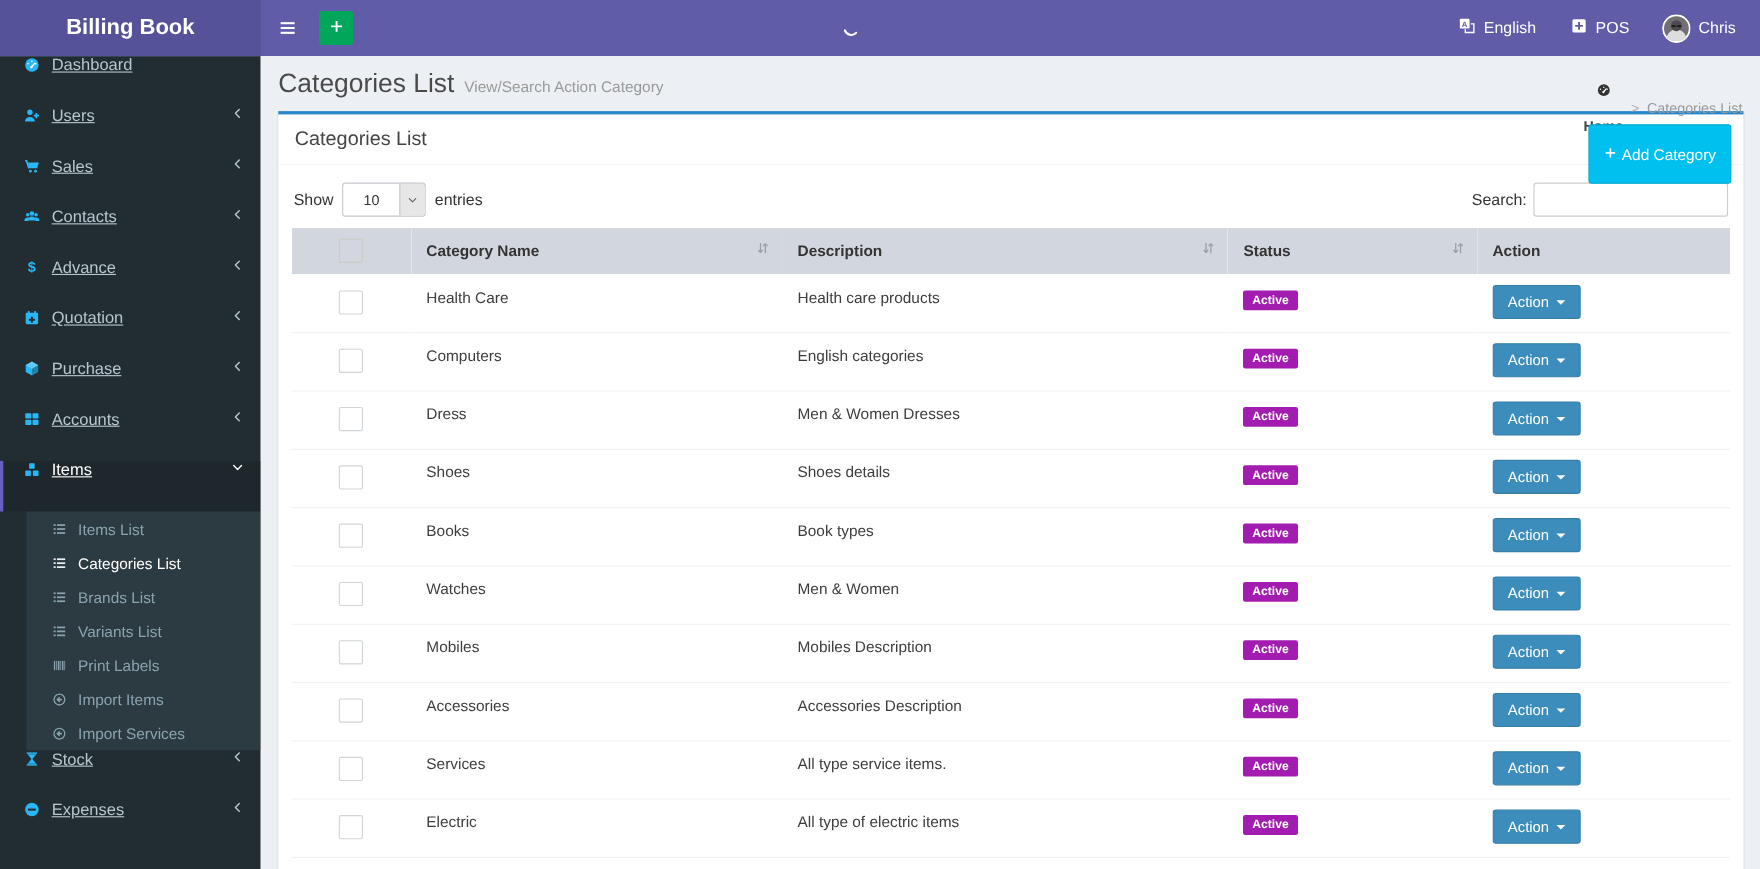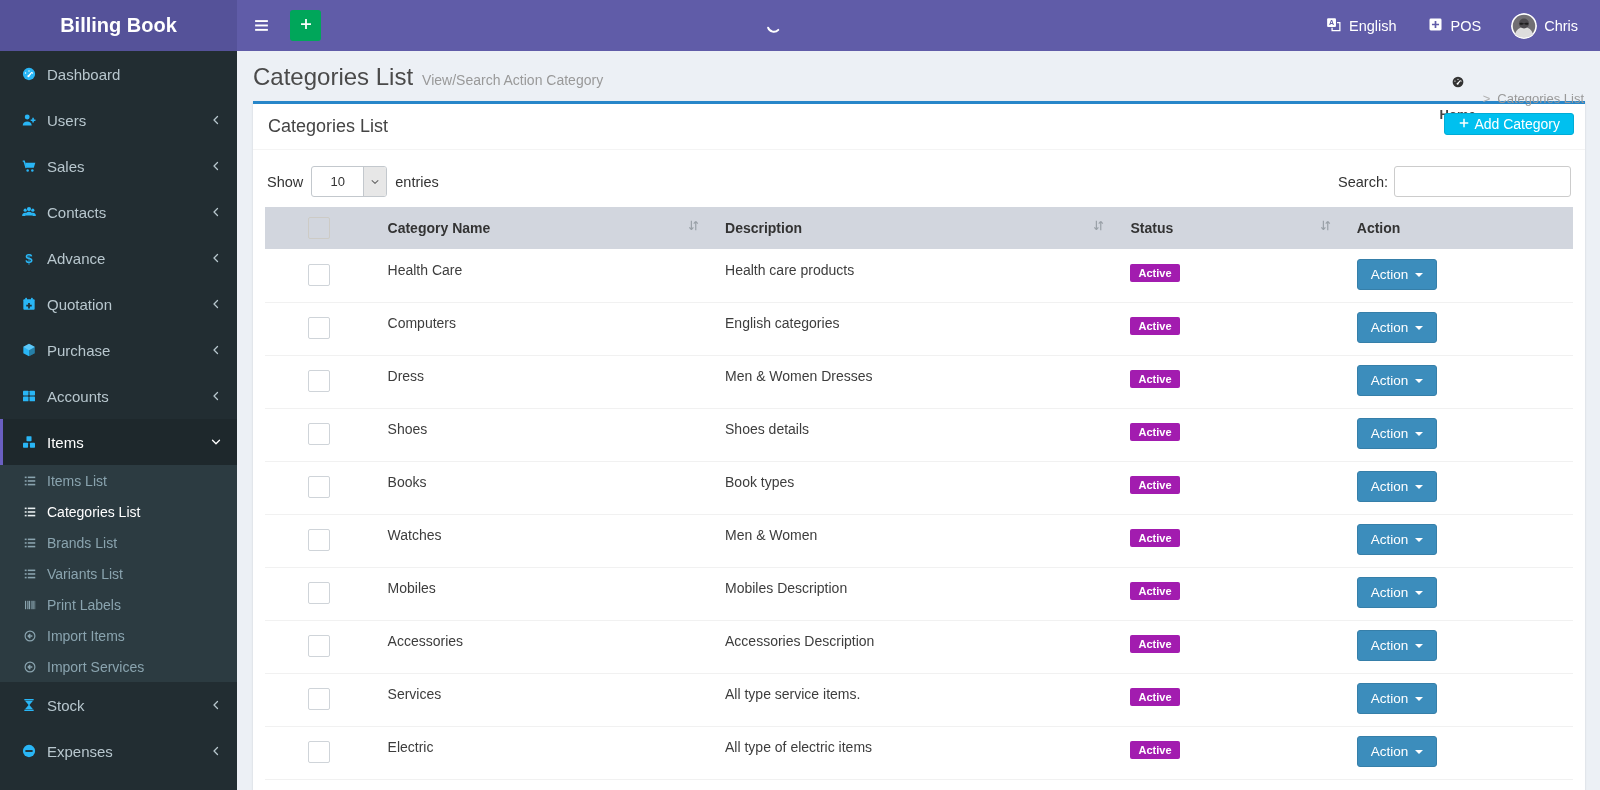--- a/index.html
+++ b/index.html
@@ -22,29 +22,29 @@
   .spinner svg { width:21px; height:21px; }
   .nav-right { margin-left:auto; display:flex; align-items:center; gap:30px; padding-right:22px; color:#fff; }
   .nav-item { display:flex; align-items:center; gap:7px; font-size:14.5px; cursor:pointer; }
   .nav-item svg { width:17px; height:17px; }
   .avatar { width:26px; height:26px; border-radius:50%; overflow:hidden; display:block; }
   .avatar svg { width:26px; height:26px; }
 
   
   .sidebar { background:#222d32; overflow:hidden; }
   .sidebar ul { list-style:none; }
-  .side-item { display:flex; align-items:center; height:46px; padding:0 15px 0 18px; color:#b8c7ce;
-               font-size:15px; cursor:pointer; border-left:3px solid transparent; }
+  .side-item { display:flex; align-items:flex-start; height:46px; padding:0 15px 0 18px; color:#b8c7ce;
+               font-size:15px; cursor:pointer; border-left:3px solid transparent;text-decoration:underline; }
   .side-item .s-icon { width:16px; height:16px; color:#29b6f6; margin-right:10px; flex:none; }
   .side-item .s-icon svg { width:16px; height:16px; display:block; }
   .side-item .chev { margin-left:auto; width:12px; height:12px; color:#b8c7ce; }
   .side-item .chev svg { width:12px; height:12px; display:block; }
   .side-item.active { background:#1e282c; color:#fff; border-left-color:#6a5fc1; }
   .side-item.active .chev { color:#fff; }
-  .submenu { list-style:none; background:#2c3b41; }
+  .submenu { list-style:none; background:#2c3b41;margin-left:24px; }
   .sub-item { display:flex; align-items:center; height:31px; padding:0 15px 0 23px; color:#8aa4af; font-size:14px; cursor:pointer; }
   .sub-item .s-icon { width:14px; height:14px; color:#8aa4af; margin-right:10px; flex:none; }
   .sub-item .s-icon svg { width:14px; height:14px; display:block; }
   .sub-item.active { color:#fff; }
   .sub-item.active .s-icon { color:#e8eef0; }
 
   
   .content { background:#ecf0f5; overflow:hidden; position:relative; }
   .content-header { position:relative; padding:12px 15px 8px 16px; }
   .content-header h1 { font-size:24px; font-weight:400; color:#4a4a4a; display:flex; align-items:baseline; }
@@ -54,21 +54,21 @@
   .bc-home svg { width:14px; height:14px; color:#333; }
   .bc-sep { color:#b0b0b0; }
   .bc-current { color:#999; }
 
   
   .box { margin:2px 15px 0 16px; background:#fff; border-top:3px solid #2786c9;
          box-shadow:0 1px 2px rgba(0,0,0,0.12); }
   .box-header { position:relative; padding:12px 15px; border-bottom:1px solid #f4f4f4; }
   .box-header h3 { font-size:18px; font-weight:400; color:#444; }
   .btn-add { position:absolute; right:11px; top:9px; background:#00c0ef; border:1px solid #00acd6; color:#fff;
-             font-size:14px; padding:2px 13px; border-radius:3px; cursor:pointer; display:inline-flex; align-items:center; gap:4px;
+             font-size:14px; padding:18px 13px; border-radius:3px; cursor:pointer; display:inline-flex; align-items:center; gap:4px;
              font-family:inherit; }
   .btn-add svg { width:12px; height:12px; }
   .box-body { padding:10px 12px 12px 12px; }
 
   .controls-row { display:flex; align-items:center; margin:6px 2px 10px 2px; }
   .length { display:flex; align-items:center; gap:8px; font-size:14.5px; color:#333; }
   .select { display:flex; width:76px; height:31px; border:1px solid #c3c8cd; border-radius:3px; background:#fff; cursor:pointer; overflow:hidden; }
   .select .sel-val { flex:1; display:flex; align-items:center; justify-content:center; font-size:13px; color:#333;text-align:right; }
   .select .sel-arrow { width:23px; background:#e7e7e7; border-left:1px solid #c3c8cd; display:flex; align-items:center; justify-content:center; color:#666; }
   .select .sel-arrow svg { width:10px; height:10px; }

